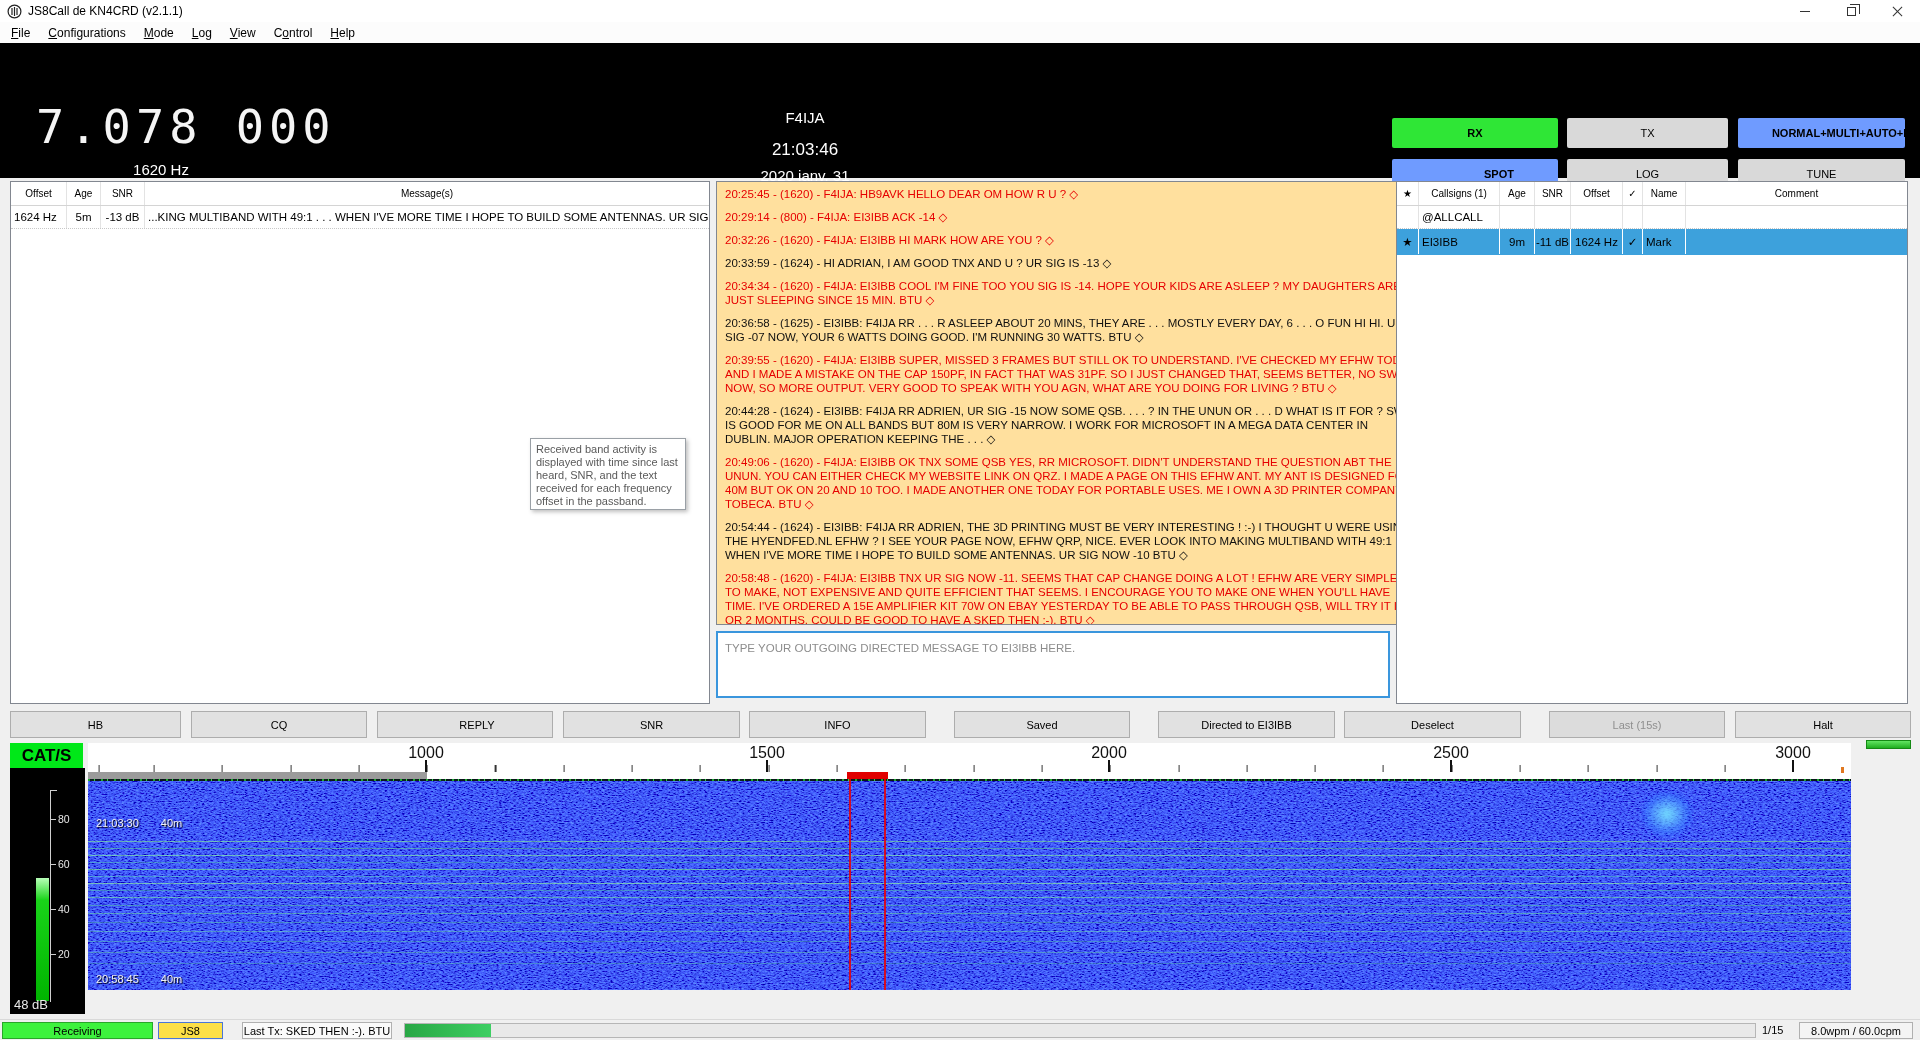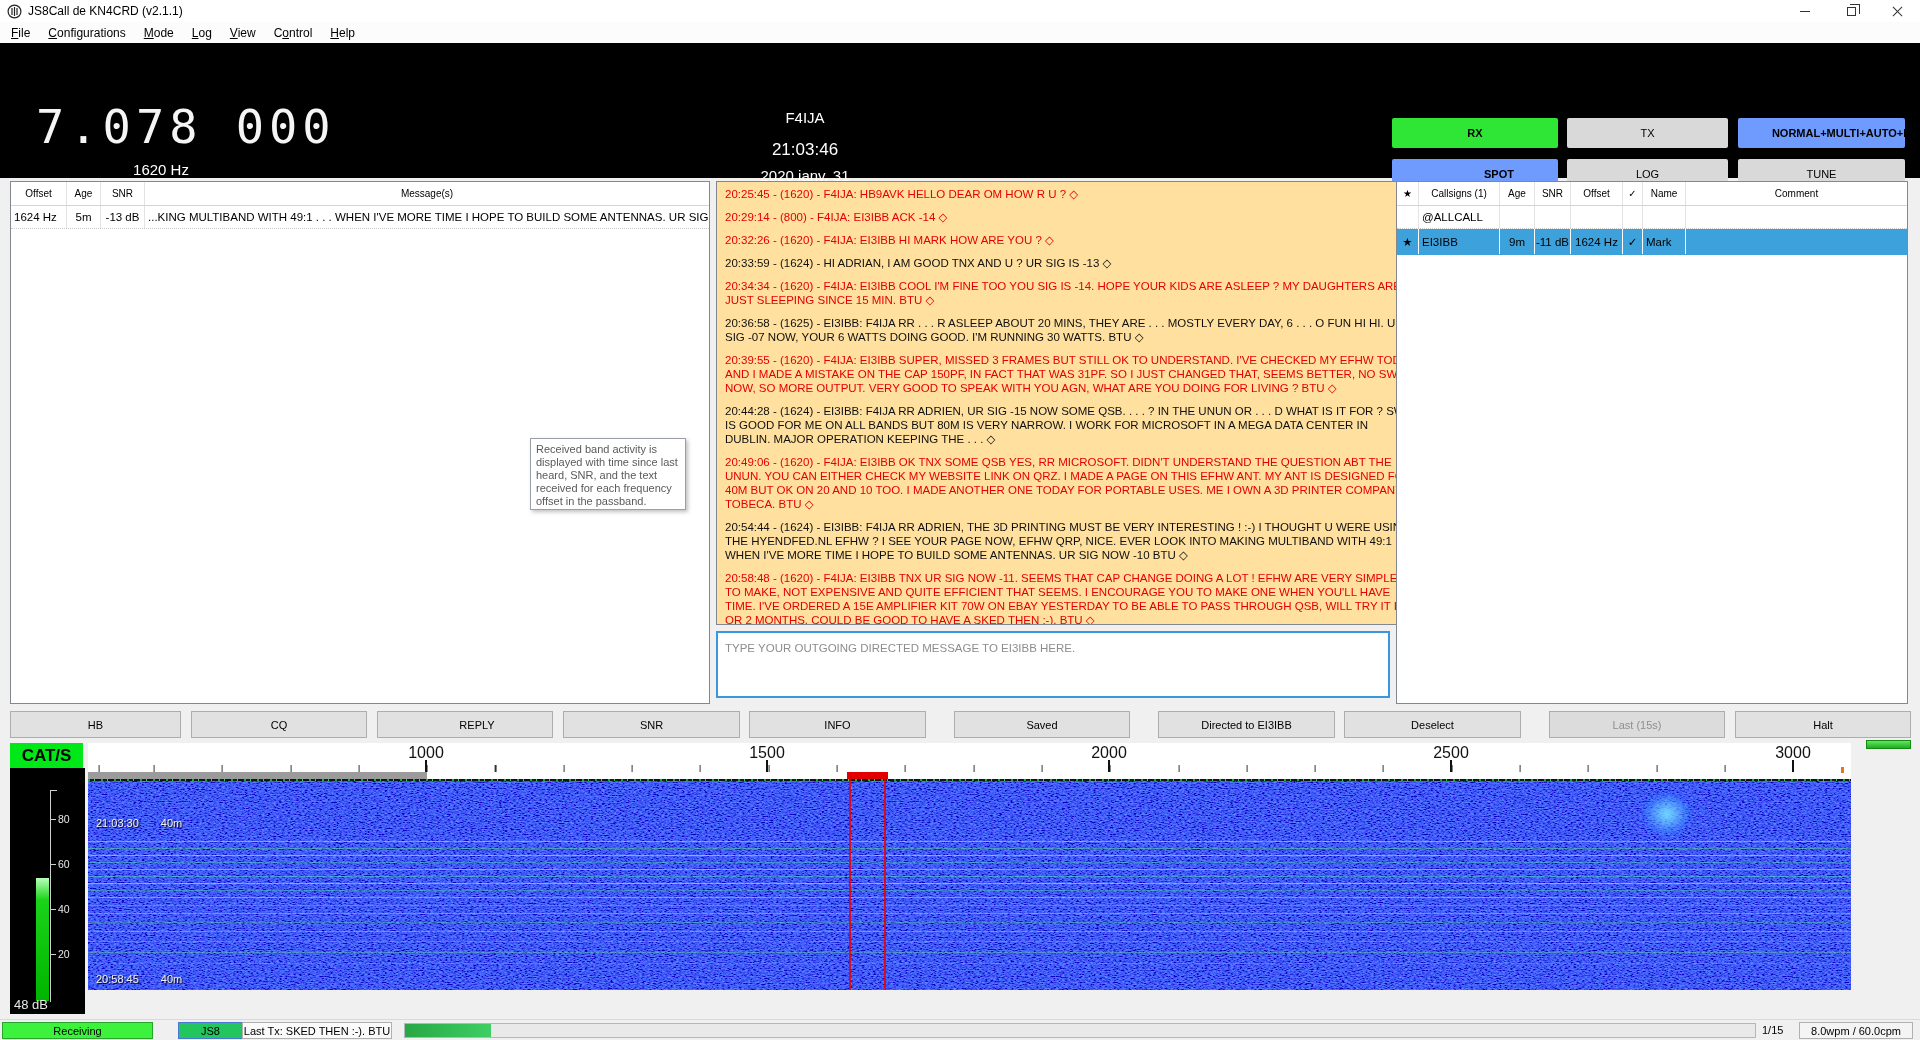--- a/index.html
+++ b/index.html
@@ -113,21 +113,21 @@
   .wf-time { position:absolute; left:8px; color:#f2f2f2; font-size:11px; text-shadow:1px 1px 1px #000; display:flex; gap:22px; }
   .wf-red-line { position:absolute; top:0; width:2px; height:235px; background:rgba(235,0,0,.85); }
   #wf-blob { position:absolute; left:1553px; top:12px; width:52px; height:46px; background:radial-gradient(ellipse, rgba(120,230,255,.95), rgba(40,120,255,.35) 60%, transparent 75%); filter:blur(2px); }
 
   #gain-slider { position:absolute; left:1866px; top:740px; width:45px; height:9px; background:linear-gradient(#62e562,#1fae1f); border:1px solid #148a14; }
 
   
   #statusbar { position:absolute; left:0; top:1019px; width:1920px; height:21px; background:#f0f0f0; border-top:1px solid #d9d9d9; font-size:11px; }
   .sb-item { position:absolute; top:2px; height:17px; display:flex; align-items:center; justify-content:center; }
   #sb-state { left:2px; width:151px; background:#3df23d; border:1px solid #29a629; }
-  #sb-mode { left:178px; width:65px; background:#22c55e; border:1px solid #4a76d8; }
+  #sb-mode { left:158px; width:65px; background:#fde047; border:1px solid #4a76d8; }
   #sb-lasttx { left:242px; width:150px; background:#fafafa; border:1px solid #b0b0b0; }
   #sb-progress { position:absolute; left:404px; top:3px; width:1352px; height:15px; background:#e9e9e9; border:1px solid #b6b6b6; }
   #sb-progress-fill { position:absolute; left:0; top:0; width:86px; height:13px; background:linear-gradient(90deg,#28a745,#3ecf63); }
   #sb-frame { position:absolute; left:1762px; top:4px; font-size:11px; }
   #sb-speed { left:1799px; width:114px; background:#f4f4f4; border:1px solid #b0b0b0; }
 </style>
 </head>
 <body>
 
 <div id="app">

